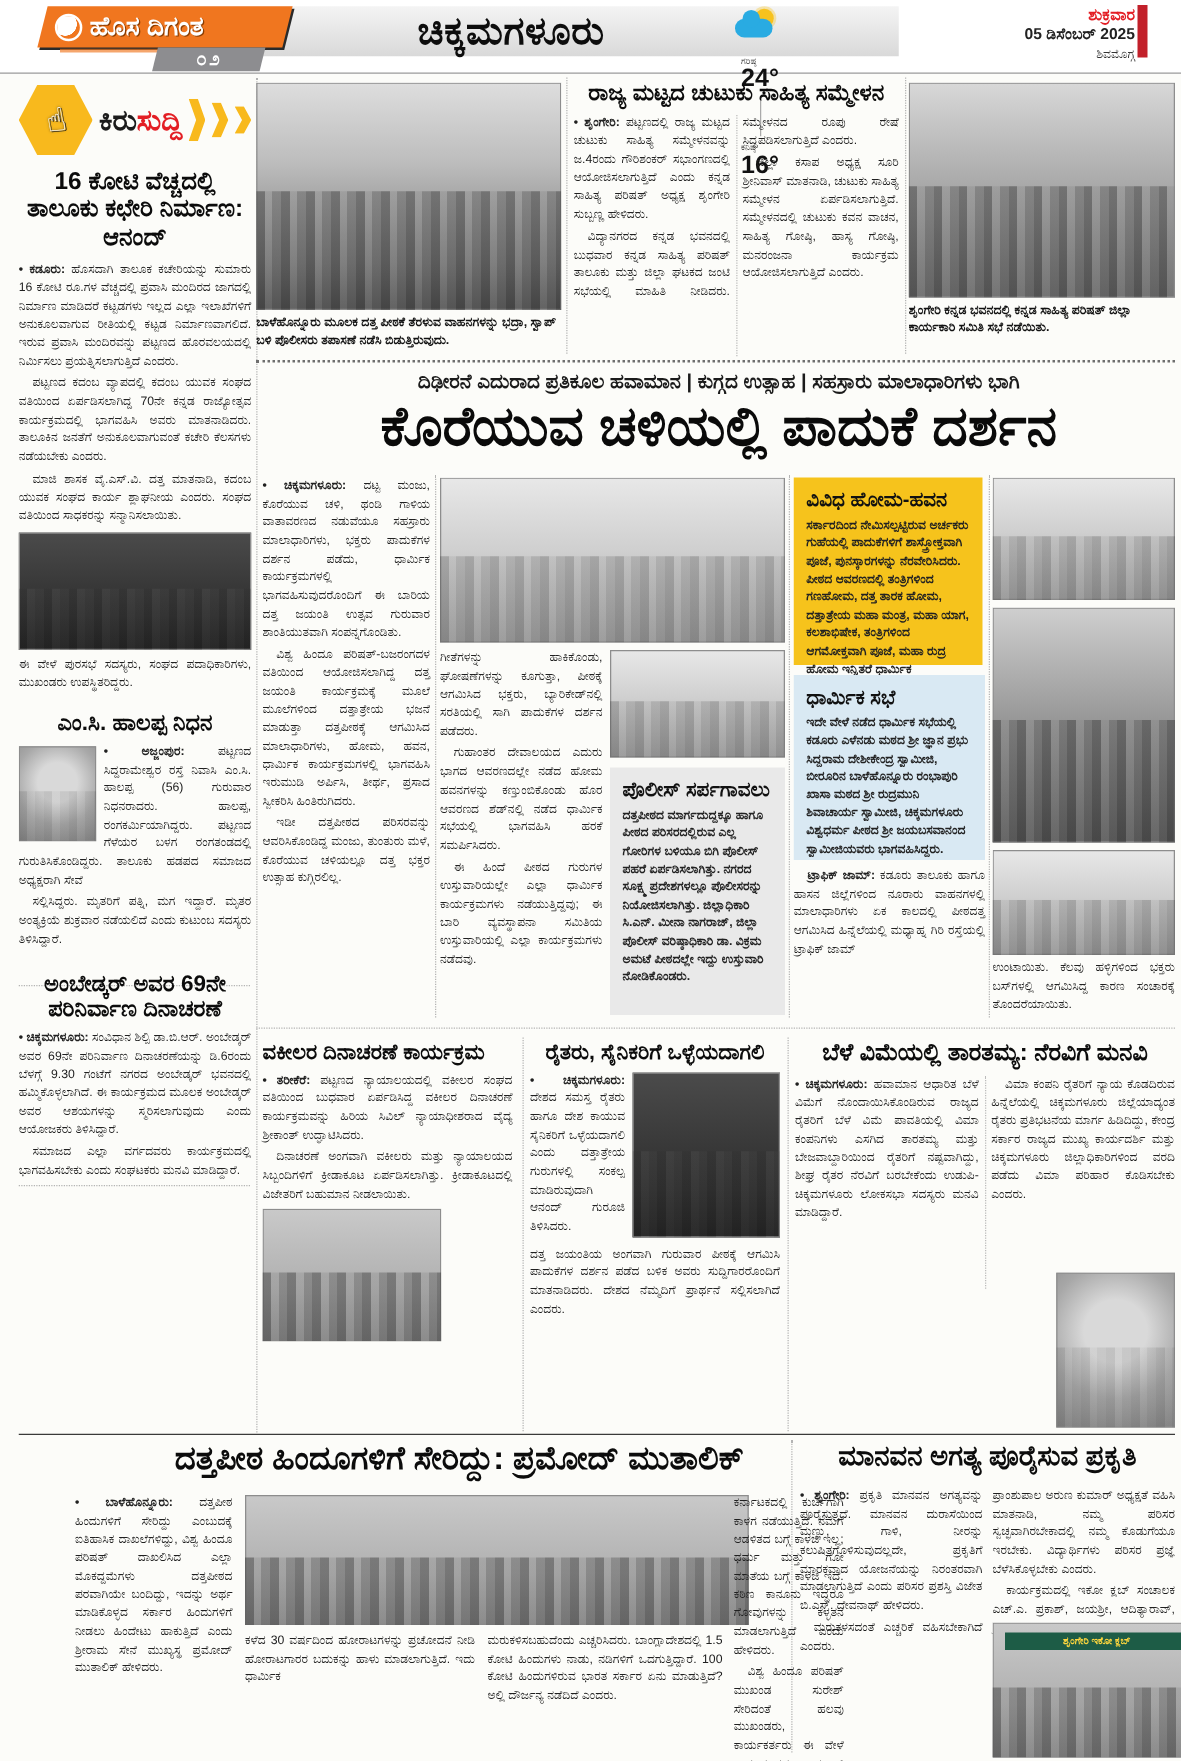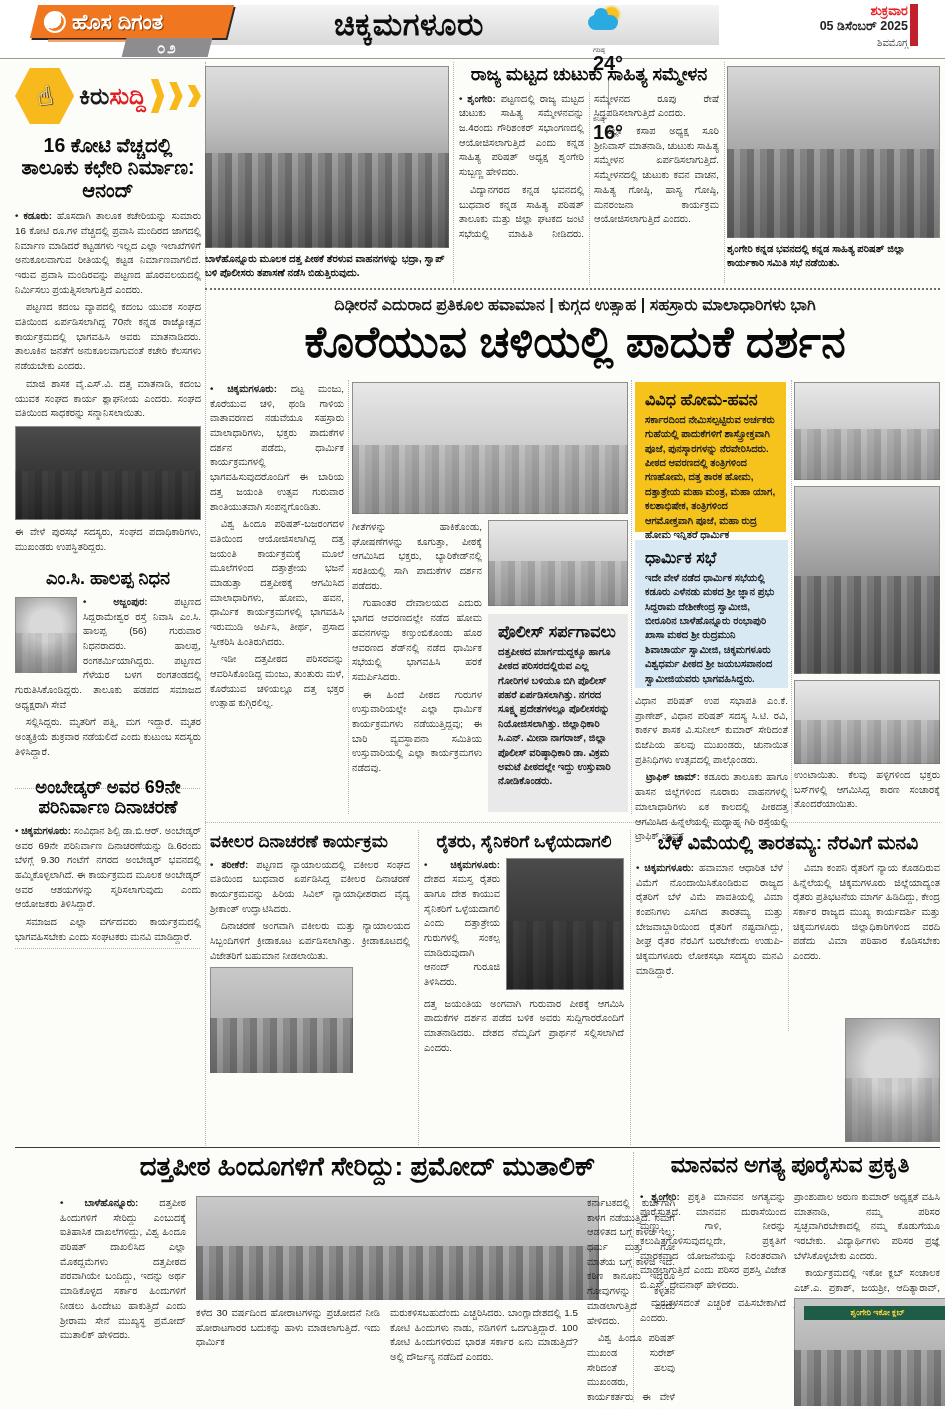--- a/index.html
+++ b/index.html
@@ -25,21 +25,21 @@
   .wicon{position:relative;width:40px;height:34px;}
   .sun{position:absolute;left:16px;top:1px;width:15px;height:15px;border-radius:50%;background:#f7c21e;
       box-shadow:0 0 0 2px rgba(247,194,30,.35);}
   .cloud{position:absolute;left:0;top:9px;width:30px;height:15px;border-radius:12px;background:#29abe2;}
   .cloud::before{content:"";position:absolute;left:6px;top:-7px;width:14px;height:14px;border-radius:50%;background:#29abe2;}
   .temp{display:flex;flex-direction:column;align-items:flex-start;line-height:1;}
   .temp .lab{font-size:7px;color:#333;}
   .temp .val{font-size:20px;font-weight:800;color:#111;}
   .tempsep{width:1px;height:30px;background:#aaa;margin:0 4px;}
   .datebox{position:absolute;left:742px;top:4px;width:166px;height:50px;text-align:right;}
-  .day{color:#e31e24;font-weight:800;font-size:13px;font-family:Liberation Mono, monospace;}
+  .day{color:#e31e24;font-weight:800;font-size:13px;}
   .date{font-size:12.5px;font-weight:700;color:#222;}
   .city{font-size:10px;color:#333;margin-top:3px;}
   .redslab{position:absolute;left:910px;top:4px;width:8px;height:42px;background:#c2202a;}
   
   .vrule{position:absolute;width:0;border-left:1px dotted #b3b3b3;}
   .hrule{position:absolute;height:0;border-top:1px dotted #b3b3b3;}
   .hrule.dark{border-top:2px dotted #6e6e6e;}
   .hrule.solid{border-top:1.5px solid #3a3a3a;}
   
   .bd{font-size:9.8px;line-height:1.5;text-align:justify;color:#202020;}
@@ -230,21 +230,20 @@
 
   <div class="nbox ybox" style="left:635px;top:382px;width:151px;height:150px;">
     <h3>ವಿವಿಧ ಹೋಮ-ಹವನ</h3>
     <div class="tx">ಸರ್ಕಾರದಿಂದ ನೇಮಿಸಲ್ಪಟ್ಟಿರುವ ಅರ್ಚಕರು ಗುಹೆಯಲ್ಲಿ ಪಾದುಕೆಗಳಿಗೆ ಶಾಸ್ತ್ರೋಕ್ತವಾಗಿ ಪೂಜೆ, ಪುನಸ್ಕಾರಗಳನ್ನು ನೆರವೇರಿಸಿದರು. ಪೀಠದ ಆವರಣದಲ್ಲಿ ತಂತ್ರಿಗಳಿಂದ ಗಣಹೋಮ, ದತ್ತ ತಾರಕ ಹೋಮ, ದತ್ತಾತ್ರೇಯ ಮಹಾ ಮಂತ್ರ, ಮಹಾ ಯಾಗ, ಕಲಶಾಭಿಷೇಕ, ತಂತ್ರಿಗಳಿಂದ ಆಗಮೋಕ್ತವಾಗಿ ಪೂಜೆ, ಮಹಾ ರುದ್ರ ಹೋಮ ಇನ್ನಿತರೆ ಧಾರ್ಮಿಕ ಕಾರ್ಯಕ್ರಮಗಳು ನಡೆದವು.</div>
   </div>
   <div class="nbox bbox" style="left:635px;top:540px;width:153px;height:148px;">
     <h3>ಧಾರ್ಮಿಕ ಸಭೆ</h3>
     <div class="tx">ಇದೇ ವೇಳೆ ನಡೆದ ಧಾರ್ಮಿಕ ಸಭೆಯಲ್ಲಿ ಕಡೂರು ಎಳೆನಡು ಮಠದ ಶ್ರೀ ಜ್ಞಾನ ಪ್ರಭು ಸಿದ್ದರಾಮ ದೇಶೀಕೇಂದ್ರ ಸ್ವಾಮೀಜಿ, ಬೀರೂರಿನ ಬಾಳೆಹೊನ್ನೂರು ರಂಭಾಪುರಿ ಖಾಸಾ ಮಠದ ಶ್ರೀ ರುದ್ರಮುನಿ ಶಿವಾಚಾರ್ಯ ಸ್ವಾಮೀಜಿ, ಚಿಕ್ಕಮಗಳೂರು ವಿಶ್ವಧರ್ಮ ಪೀಠದ ಶ್ರೀ ಜಯಬಸವಾನಂದ ಸ್ವಾಮೀಜಿಯವರು ಭಾಗವಹಿಸಿದ್ದರು.</div>
   </div>
   <div class="bd abs" style="left:635px;top:694px;width:153px;height:118px;">
-    <p class="first">ವಿಧಾನ ಪರಿಷತ್ ಉಪ ಸಭಾಪತಿ ಎಂ.ಕೆ. ಪ್ರಾಣೇಶ್, ವಿಧಾನ ಪರಿಷತ್ ಸದಸ್ಯ ಸಿ.ಟಿ. ರವಿ, ಕಾರ್ಕಳ ಶಾಸಕ ವಿ.ಸುನೀಲ್ ಕುಮಾರ್ ಸೇರಿದಂತೆ ಬಿಜೆಪಿಯ ಹಲವು ಮುಖಂಡರು, ಚುನಾಯಿತ ಪ್ರತಿನಿಧಿಗಳು ಉತ್ಸವದಲ್ಲಿ ಪಾಲ್ಗೊಂಡರು.</p>
     <p><span class="lead">ಟ್ರಾಫಿಕ್ ಜಾಮ್:</span>
       <span>ಕಡೂರು ತಾಲೂಕು ಹಾಗೂ ಹಾಸನ ಜಿಲ್ಲೆಗಳಿಂದ ನೂರಾರು ವಾಹನಗಳಲ್ಲಿ ಮಾಲಾಧಾರಿಗಳು ಏಕ ಕಾಲದಲ್ಲಿ ಪೀಠದತ್ತ ಆಗಮಿಸಿದ ಹಿನ್ನೆಲೆಯಲ್ಲಿ ಮಧ್ಯಾಹ್ನ ಗಿರಿ ರಸ್ತೆಯಲ್ಲಿ ಟ್ರಾಫಿಕ್ ಜಾಮ್</span></p>
   </div>
 
   <div class="ph fog" style="left:794px;top:382px;width:146px;height:98px;"></div>
   <div class="ph steps" style="left:794px;top:486px;width:146px;height:188px;"></div>
   <div class="ph fog" style="left:794px;top:680px;width:146px;height:84px;"></div>
   <div class="bd abs" style="left:794px;top:768px;width:146px;">
     <p class="first">ಉಂಟಾಯಿತು. ಕೆಲವು ಹಳ್ಳಿಗಳಿಂದ ಭಕ್ತರು ಬಸ್‌ಗಳಲ್ಲಿ ಆಗಮಿಸಿದ್ದ ಕಾರಣ ಸಂಚಾರಕ್ಕೆ ತೊಂದರೆಯಾಯಿತು.</p>
   </div>

